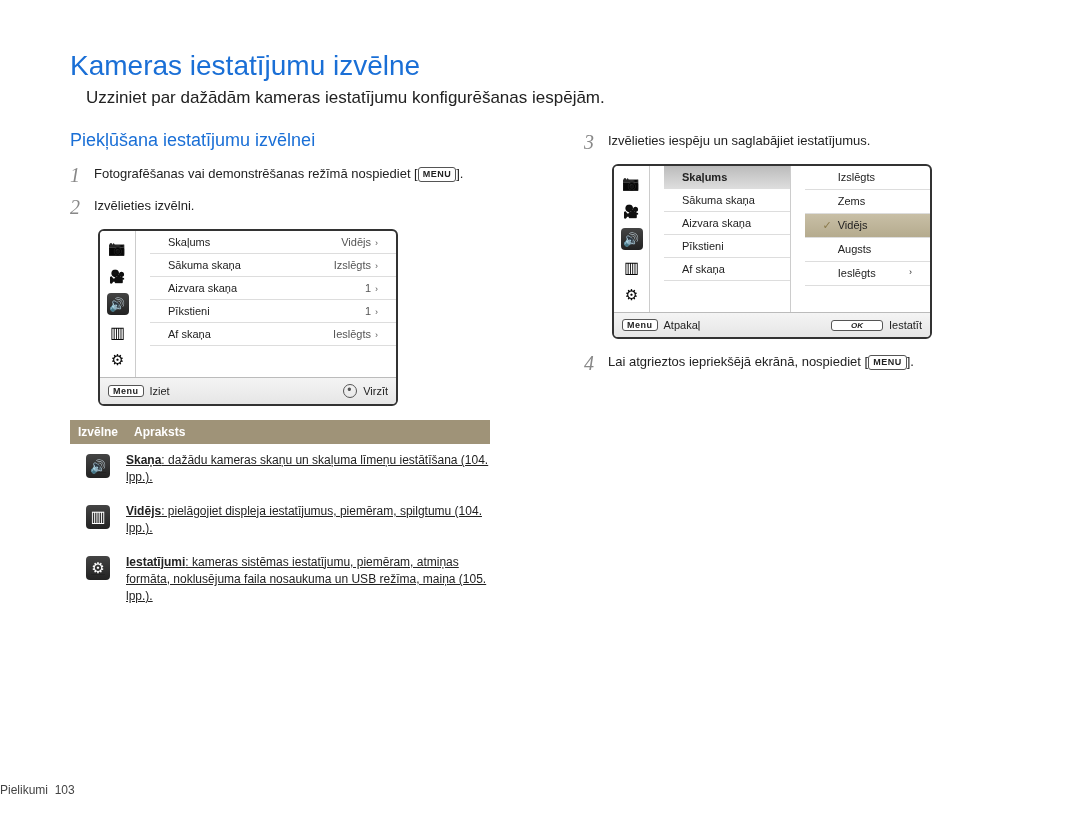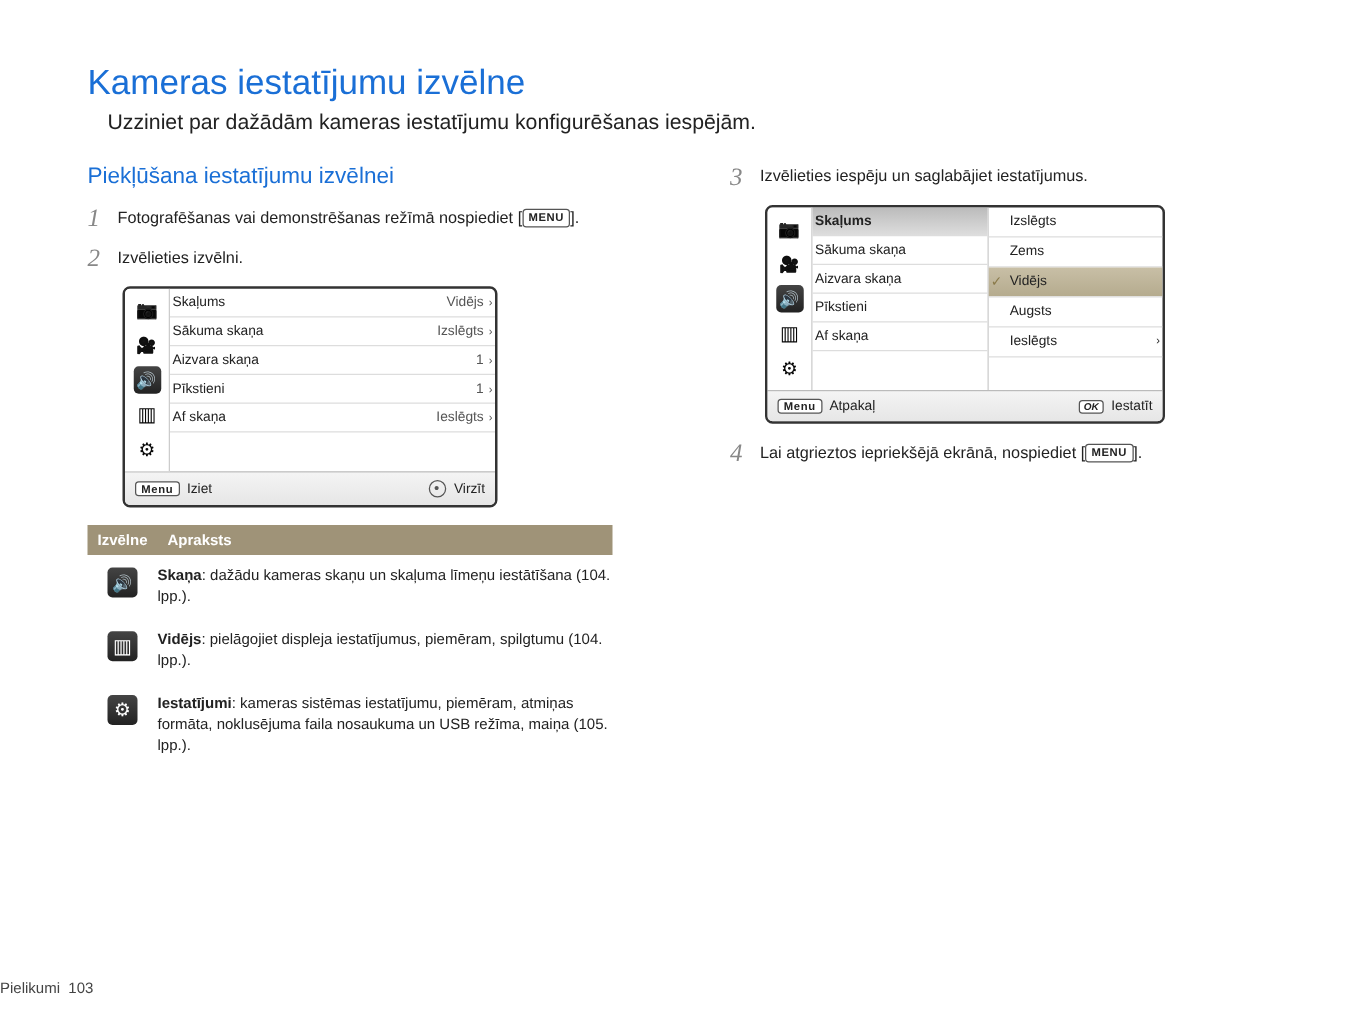--- a/index.html
+++ b/index.html
@@ -63,21 +63,21 @@
     font-size: 9px;
     font-weight: bold;
     letter-spacing: 0.5px;
     background: #fff;
     vertical-align: 1px;
   }
   .ok-button {
     display: inline-block;
     border: 1px solid #555;
     border-radius: 3px;
-    padding: 0px 3px;
+    padding: 0px 19px;
     font-size: 8px;
     font-weight: bold;
     background: #fff;
     vertical-align: 1px;
     font-style: italic;
   }
   
   .camera-screen {
     margin: 8px 0 14px 28px;
     width: 300px;
@@ -110,23 +110,24 @@
     background: linear-gradient(#444,#222);
     border-radius: 4px;
     color: #fff;
   }
   .cs-list {
     flex: 1;
   }
   .cs-row {
     display: flex;
     justify-content: space-between;
-    padding: 5px 2px;
+    padding: 5px 18px;
     border-bottom: 1px solid #ddd;
     font-size: 11px;
+    margin-left: 14px;
   }
   .cs-row .r-val { color: #555; }
   .cs-row .chev { margin-left: 4px; font-size: 9px; }
   .cs-footer {
     display: flex;
     border-top: 1px solid #bbb;
     background: linear-gradient(#f4f4f4,#e6e6e6);
     font-size: 11px;
   }
   .cs-footer > div {
@@ -170,20 +171,21 @@
     display: flex;
     background: #9f9378;
     color: #fff;
     font-weight: bold;
   }
   .desc-head > div { padding: 5px 8px; }
   .dh-icon { width: 56px; }
   .desc-row {
     display: flex;
     padding: 8px 0;
+    text-decoration: underline;
   }
   .dr-icon {
     width: 56px;
     display:flex;
     justify-content:center;
     align-items:flex-start;
     padding-top:2px;
   }
   .dr-text { flex:1; line-height:1.45; }
   .dr-text b { font-weight:bold; }

